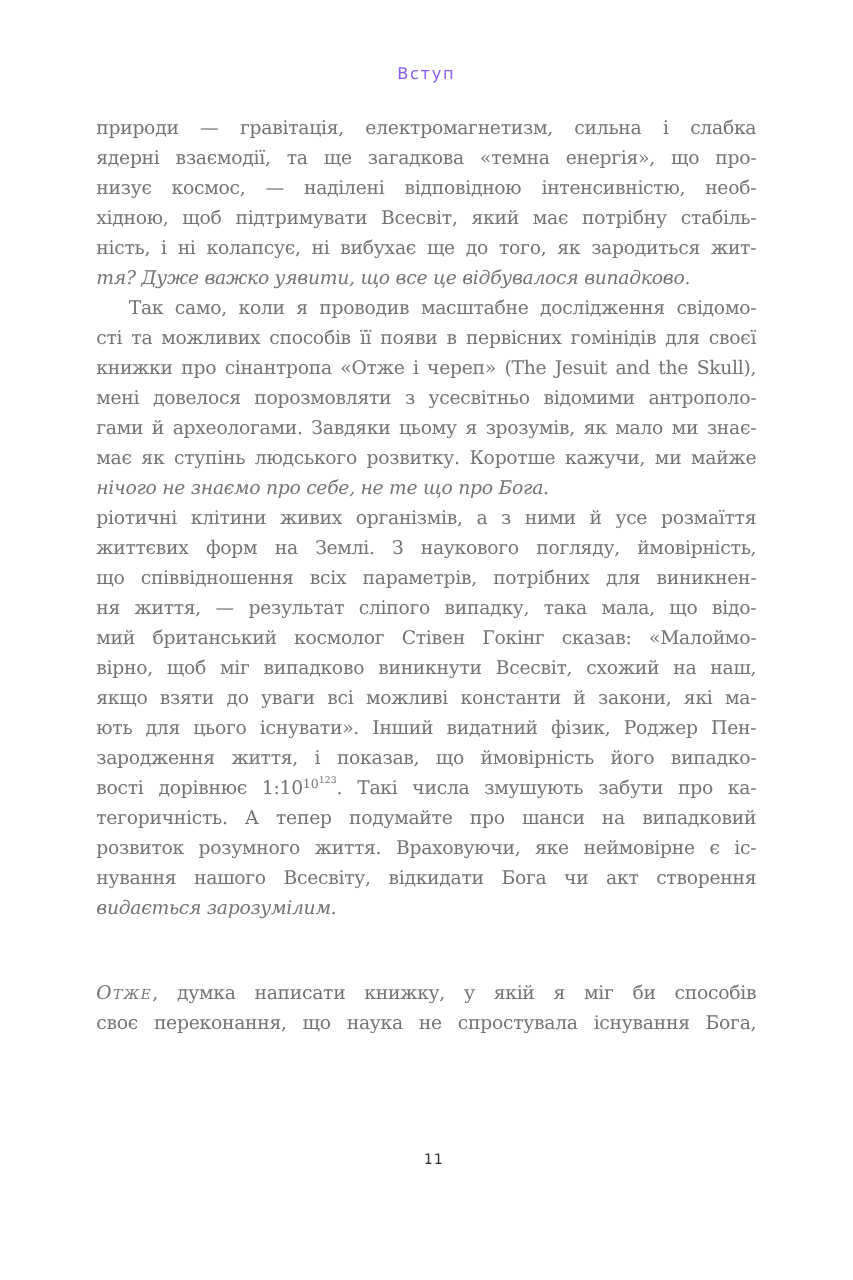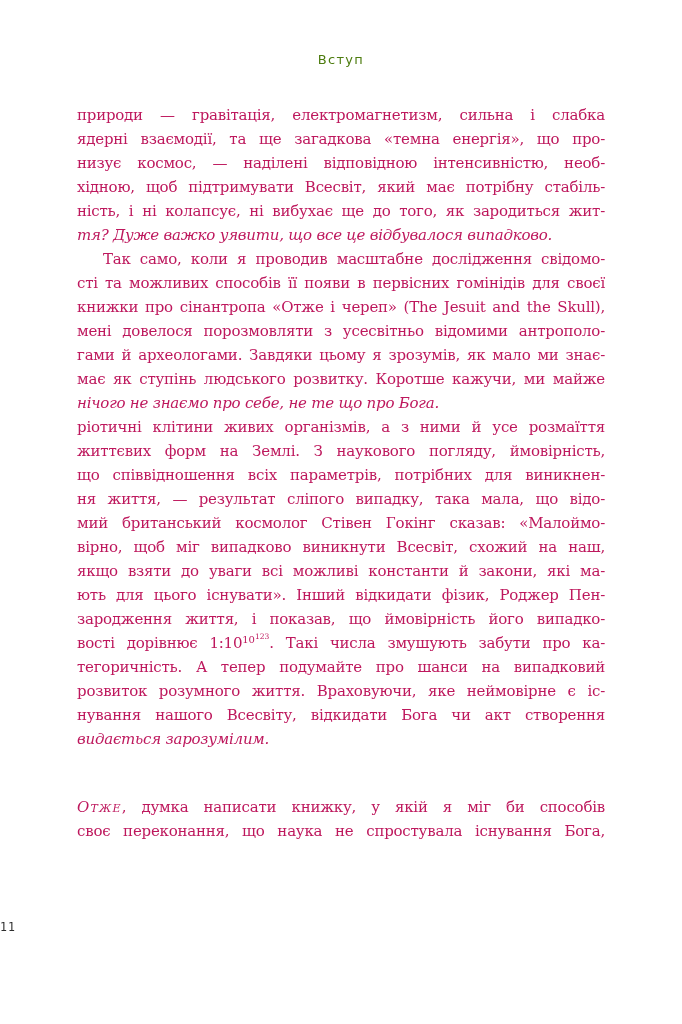--- a/index.html
+++ b/index.html
@@ -17,28 +17,28 @@
   }
   .running-head {
     position: absolute;
     top: 52px;
     left: 0;
     right: 0;
     text-align: center;
     font-family: "DejaVu Sans", "Liberation Sans", sans-serif;
     font-size: 13px;
     letter-spacing: 1.3px;
-    color: #4d7c0f;
+    color: #8b5cf6;
   }
   .body-text {
     position: absolute;
-    top: 103px;
+    top: 90px;
     left: 77px;
     right: 77px;
-    color: #be185d;
+    color: #737373;
     font-size: 15px;
     letter-spacing: -0.015em;
   }
   .para { margin: 0; }
   .para.gap { margin-top: 44px; }
   .line {
     height: 24px;
     line-height: 24px;
     text-align: justify;
     text-align-last: justify;
@@ -59,23 +59,23 @@
     letter-spacing: 0;
   }
   .smallcaps {
     font-variant: small-caps;
     letter-spacing: 0.08em;
     font-style: italic;
   }
   .page-number {
     position: absolute;
     top: 920px;
-    left: 0;
+    left: 12px;
     right: 0;
-    text-align: left;
+    text-align: center;
     font-family: "DejaVu Sans Mono", "Liberation Mono", monospace;
     font-size: 11.5px;
     letter-spacing: 1px;
     color: #2e2e2e;
   }
 </style>
 </head>
 <body>
 
 <div class="page">
@@ -100,21 +100,21 @@
         <div class="line no-just"><span>нічого не знаємо про себе, не те що про Бога.</span></div>
       </div>
       <div class="para">
         <div class="line"><span>ріотичні клітини живих організмів, а з ними й усе розмаїття</span></div>
         <div class="line"><span>життєвих форм на Землі. З наукового погляду, ймовірність,</span></div>
         <div class="line"><span>що співвідношення всіх параметрів, потрібних для виникнен-</span></div>
         <div class="line"><span>ня життя, — результат сліпого випадку, така мала, що відо-</span></div>
         <div class="line"><span>мий британський космолог Стівен Гокінг сказав: «Малоймо-</span></div>
         <div class="line"><span>вірно, щоб міг випадково виникнути Всесвіт, схожий на наш,</span></div>
         <div class="line"><span>якщо взяти до уваги всі можливі константи й закони, які ма-</span></div>
-        <div class="line"><span>ють для цього існувати». Інший відкидати фізик, Роджер Пен-</span></div>
+        <div class="line"><span>ють для цього існувати». Інший видатний фізик, Роджер Пен-</span></div>
         <div class="line"><span>зародження життя, і показав, що ймовірність його випадко-</span></div>
         <div class="line"><span>вості дорівнює 1:10</span><span class="sup1">10</span><span class="sup2">123</span><span>. Такі числа змушують забути про ка-</span></div>
         <div class="line"><span>тегоричність. А тепер подумайте про шанси на випадковий</span></div>
         <div class="line"><span>розвиток розумного життя. Враховуючи, яке неймовірне є іс-</span></div>
         <div class="line"><span>нування нашого Всесвіту, відкидати Бога чи акт створення</span></div>
         <div class="line no-just"><span>видається зарозумілим.</span></div>
       </div>
       <div class="para gap">
         <div class="line"><span class="smallcaps">Отже</span><span>, думка написати книжку, у якій я міг би способів</span></div>
         <div class="line"><span>своє переконання, що наука не спростувала існування Бога,</span></div>

